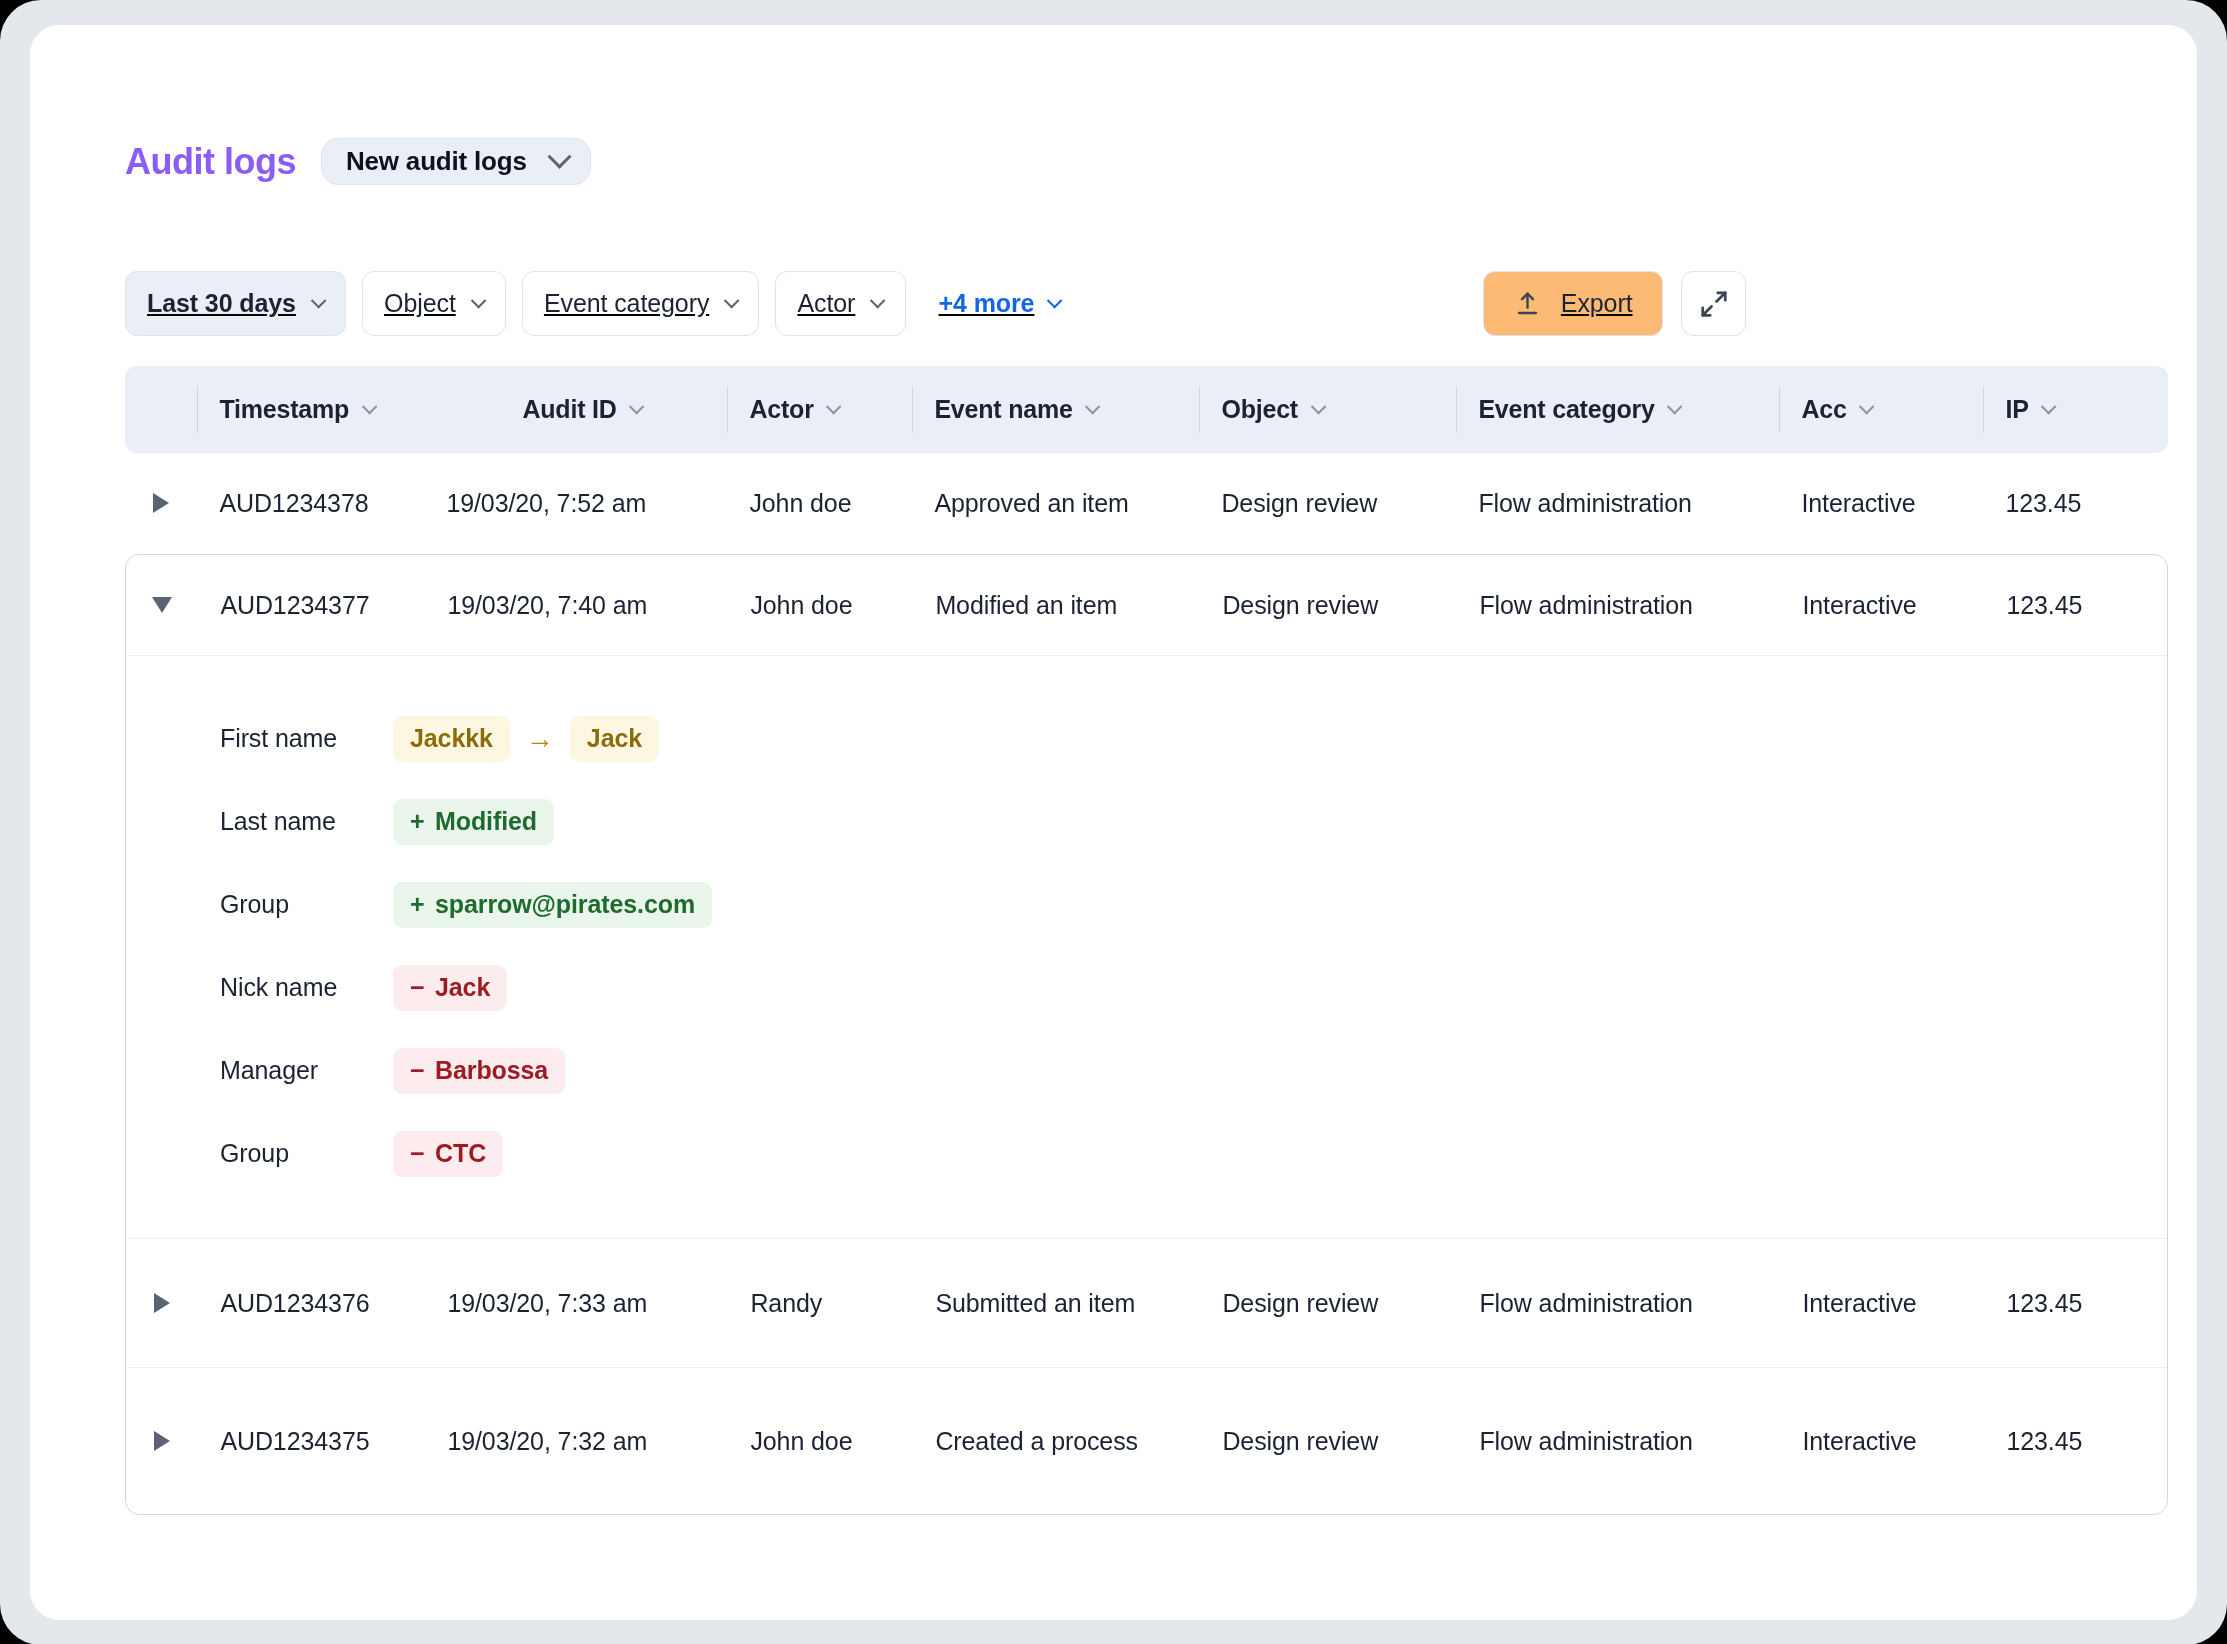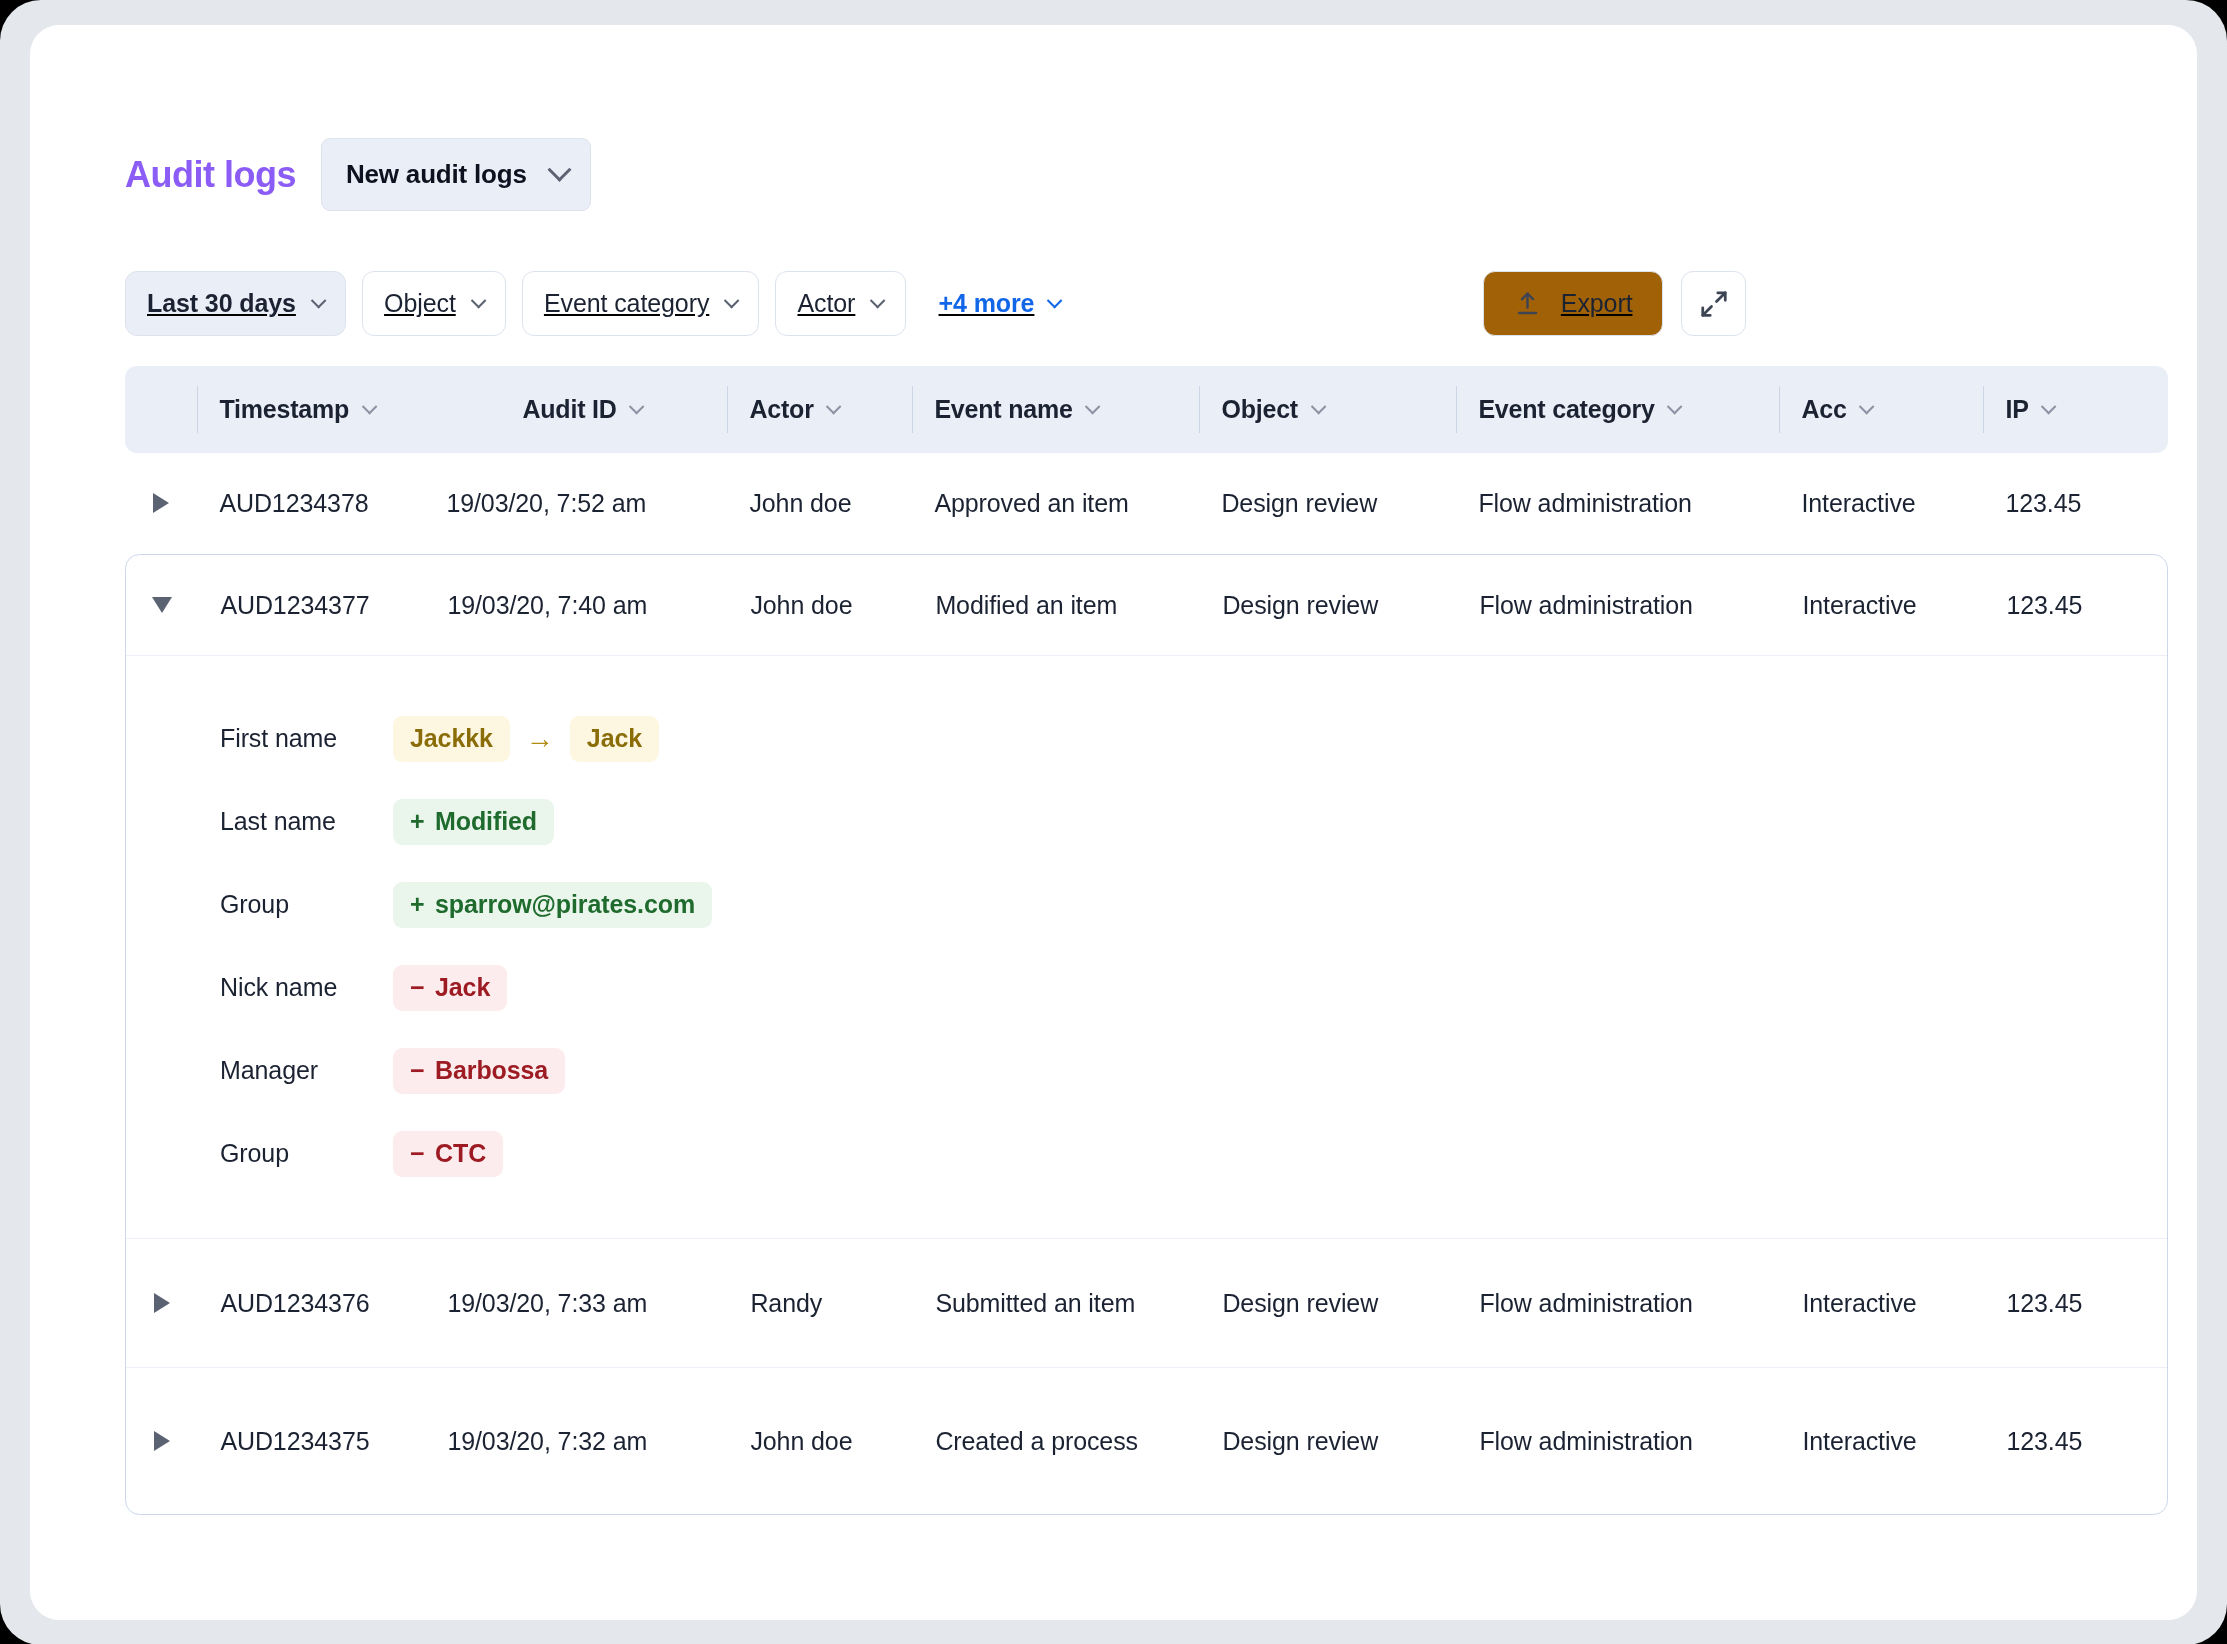--- a/index.html
+++ b/index.html
@@ -43,25 +43,25 @@
     font-size: 36px;
     font-weight: 700;
     color: #8b5cf6;
     letter-spacing: -0.5px;
     line-height: 1;
   }
   .view-select {
     display: flex;
     align-items: center;
     gap: 24px;
-    height: 73px;
+    height: 47px;
     padding: 0 22.4px 0 24px;
     background: #eaeef6;
     border: 0.7px solid #dde3ee;
-    border-radius: 9px;
+    border-radius: 17px;
   }
   .view-select .vs-label {
     font-size: 26px;
     font-weight: 700;
     color: #0d1220;
     letter-spacing: -0.2px;
   }
 
   
   .chev {
@@ -134,21 +134,21 @@
     gap: 18.5px;
   }
   .btn-export {
     display: flex;
     align-items: center;
     gap: 18.5px;
     height: 65px;
     padding: 0 29px;
     border-radius: 12px;
     border: 0.7px solid #dde3ee;
-    background: #a16207;
+    background: #fdba74;
   }
   .btn-export .be-label {
     font-size: 25px;
     font-weight: 500;
     color: #1b2232;
     letter-spacing: -0.1px;
   }
   .btn-icon-sq {
     width: 65px; height: 65px;
     border-radius: 12px;

